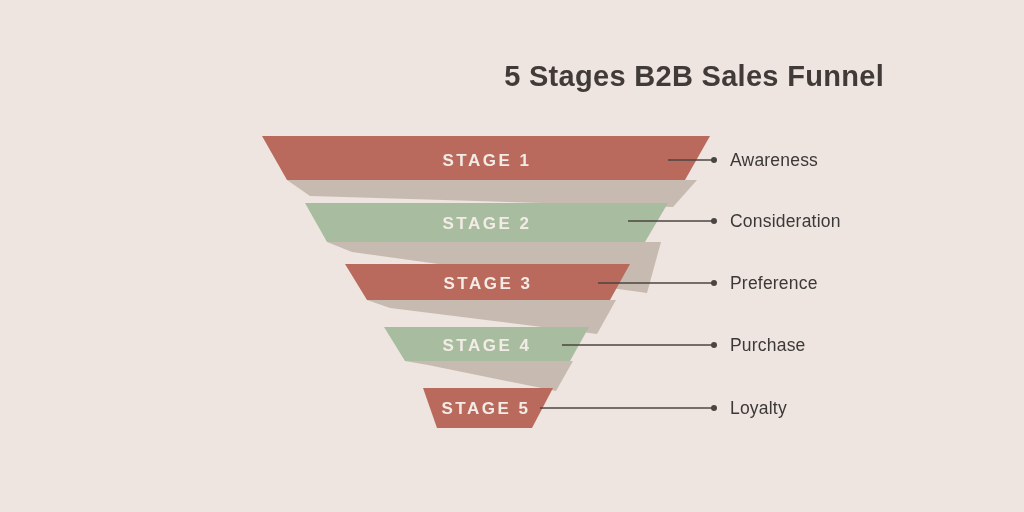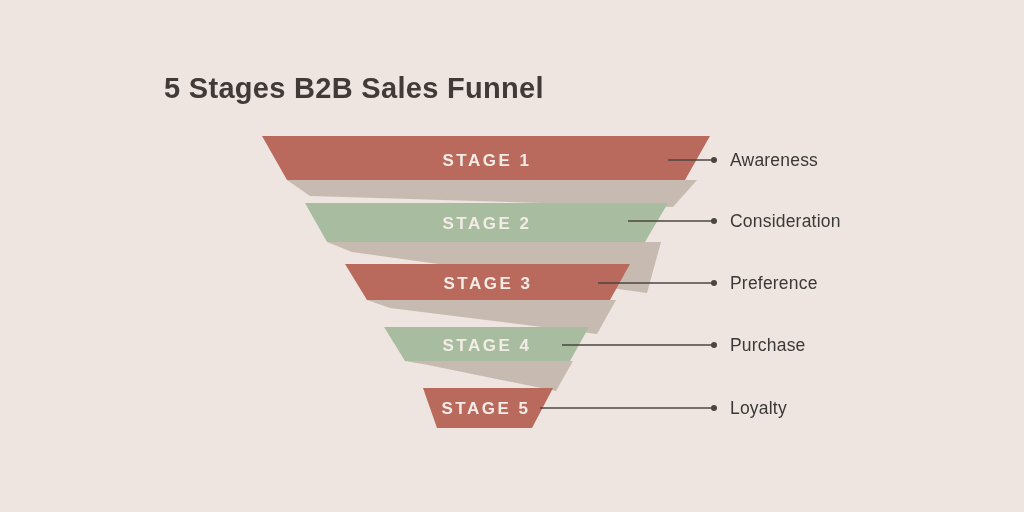--- a/index.html
+++ b/index.html
@@ -10,24 +10,24 @@
   .canvas {
     position: relative;
     width: 1024px;
     height: 512px;
     background: #efe5e0;
     overflow: hidden;
     font-family: "Liberation Sans", sans-serif;
   }
   .title {
     position: absolute;
-    top: 72px;
+    top: 60px;
     left: 164px;
     width: 720px;
-    text-align: left;
+    text-align: right;
     font-size: 29px;
     font-weight: bold;
     letter-spacing: 0.3px;
     color: #403b38;
   }
   svg.funnel {
     position: absolute;
     top: 0;
     left: 0;
   }

